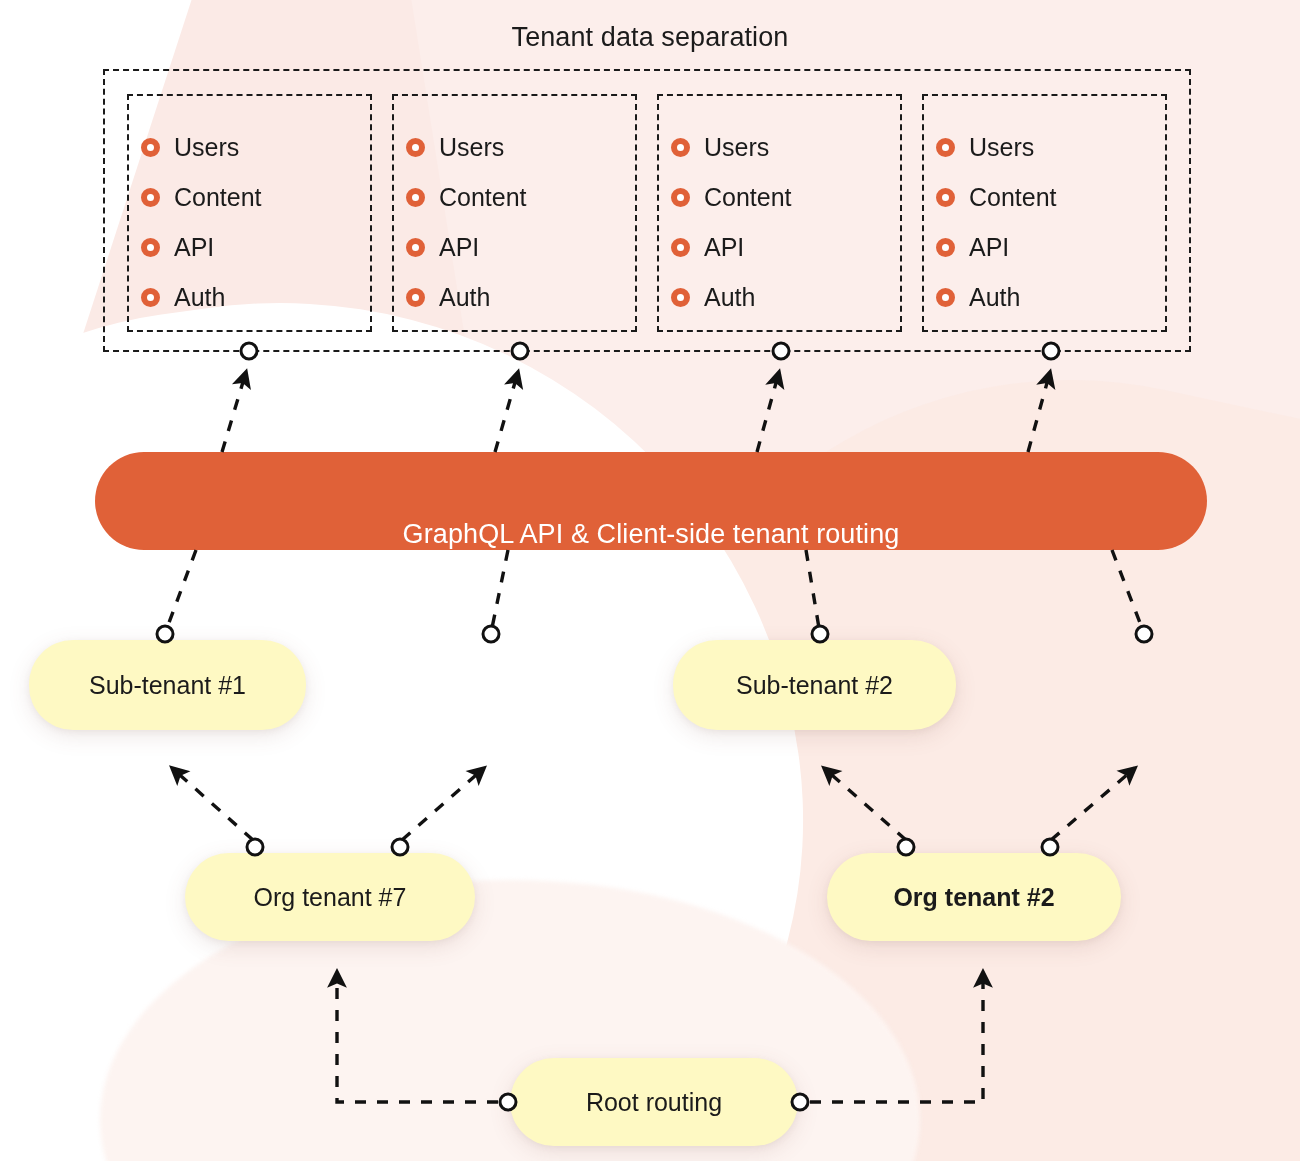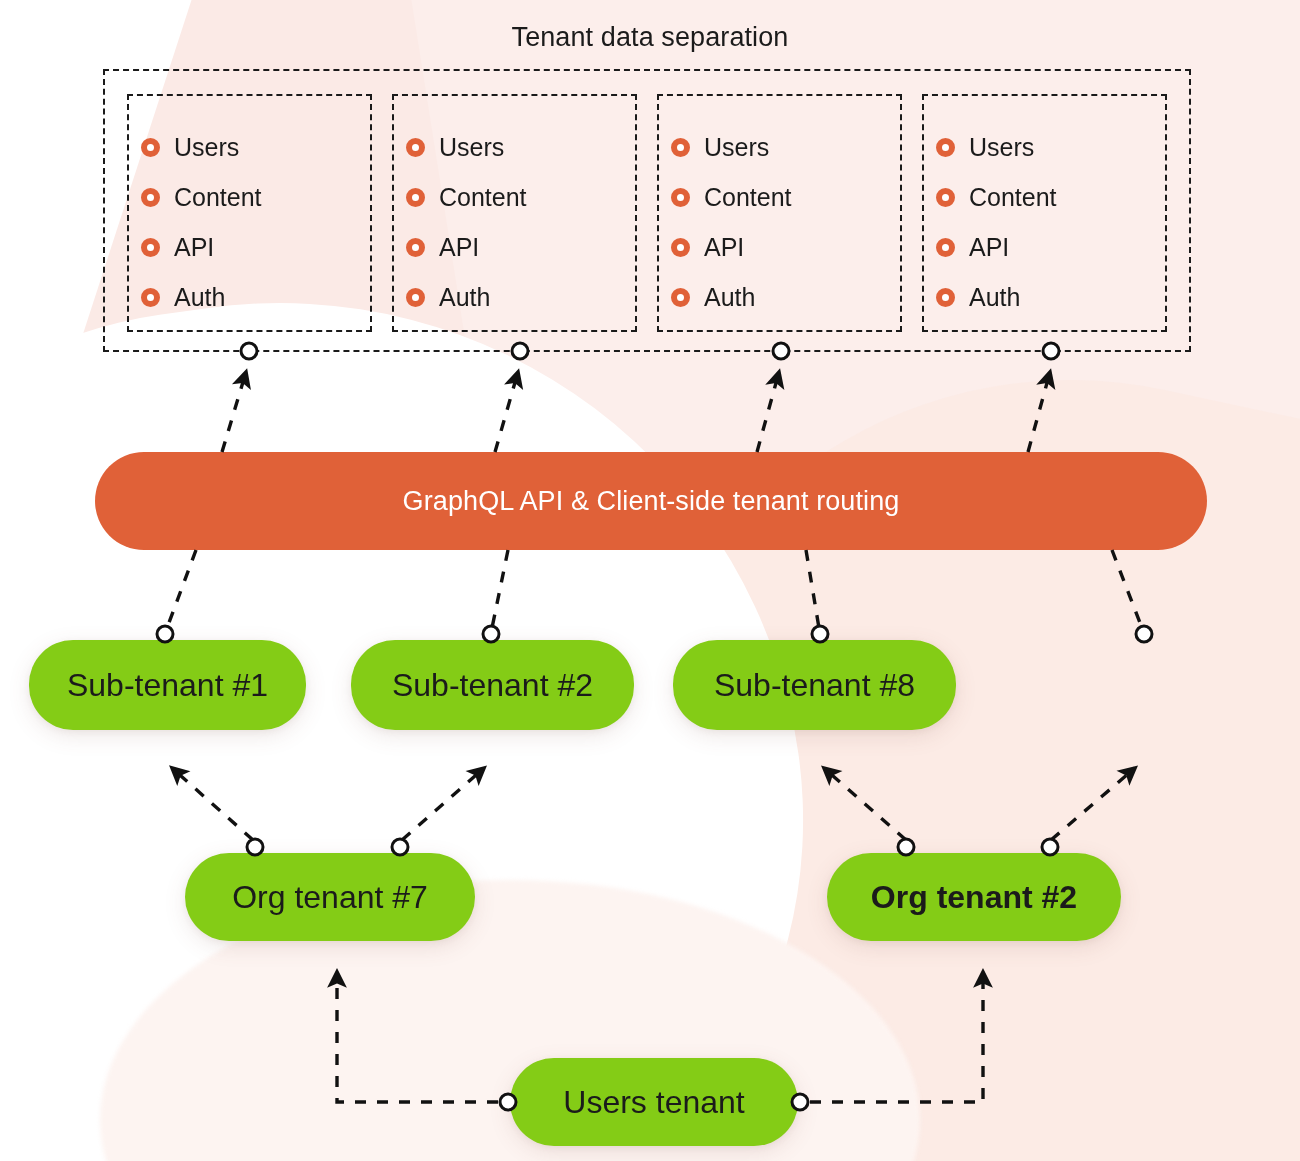--- a/index.html
+++ b/index.html
@@ -139,36 +139,36 @@
   
   .api-pill {
     position: absolute;
     left: 95px;
     top: 452px;
     width: 1112px;
     height: 98px;
     background: #e06138;
     border-radius: 49px;
     display: flex;
-    align-items: center;
+    align-items: flex-end;
     justify-content: center;
     color: #ffffff;
     font-size: 27px;
     letter-spacing: .1px;
   }
 
   
   .node {
     position: absolute;
-    background: #84cc16;
+    background: #fef9c3;
     border-radius: 44px;
     display: flex;
     align-items: center;
     justify-content: center;
-    font-size: 32px;
+    font-size: 25px;
     color: #1b1b1b;
     box-shadow: 0 6px 22px rgba(120, 80, 70, .13), 0 2px 6px rgba(120, 80, 70, .07);
     box-sizing: border-box;
   }
   .sub-1 { left: 29px;  top: 640px; width: 277px; height: 90px; }
   .sub-2 { left: 351px; top: 640px; width: 283px; height: 90px; }
   .sub-3 { left: 673px; top: 640px; width: 283px; height: 90px; }
   .sub-4 { left: 996px; top: 640px; width: 277px; height: 90px; }
   .org-1 { left: 185px; top: 853px; width: 290px; height: 88px; }
   .org-2 { left: 827px; top: 853px; width: 294px; height: 88px; font-weight: bold; }
@@ -269,34 +269,31 @@
     </div>
   </div>
 
   <div class="api-pill">
     <span>GraphQL API &amp; Client-side tenant routing</span>
   </div>
 
   <div class="node sub-1">
     <span>Sub-tenant #1</span>
   </div>
-  <div class="node sub-2">
+  <div class="node sub-3">
     <span>Sub-tenant #2</span>
-  </div>
-  <div class="node sub-3">
-    <span>Sub-tenant #8</span>
   </div>
   <div class="node org-1">
     <span>Org tenant #7</span>
   </div>
   <div class="node org-2">
     <span>Org tenant #2</span>
   </div>
   <div class="node root">
-    <span>Users tenant</span>
+    <span>Root routing</span>
   </div>
 
   <svg id="wires" viewBox="0 0 1300 1161">
     <defs>
       <marker id="ah" viewBox="0 0 12 12" refX="9" refY="6" markerWidth="7" markerHeight="7" orient="auto-start-reverse">
         <path d="M1 1 L11 6 L1 11 L3.2 6 Z" fill="#111111"></path>
       </marker>
     </defs>
 
     <g stroke="#111111" stroke-width="3.4" stroke-dasharray="11 11" fill="none">

